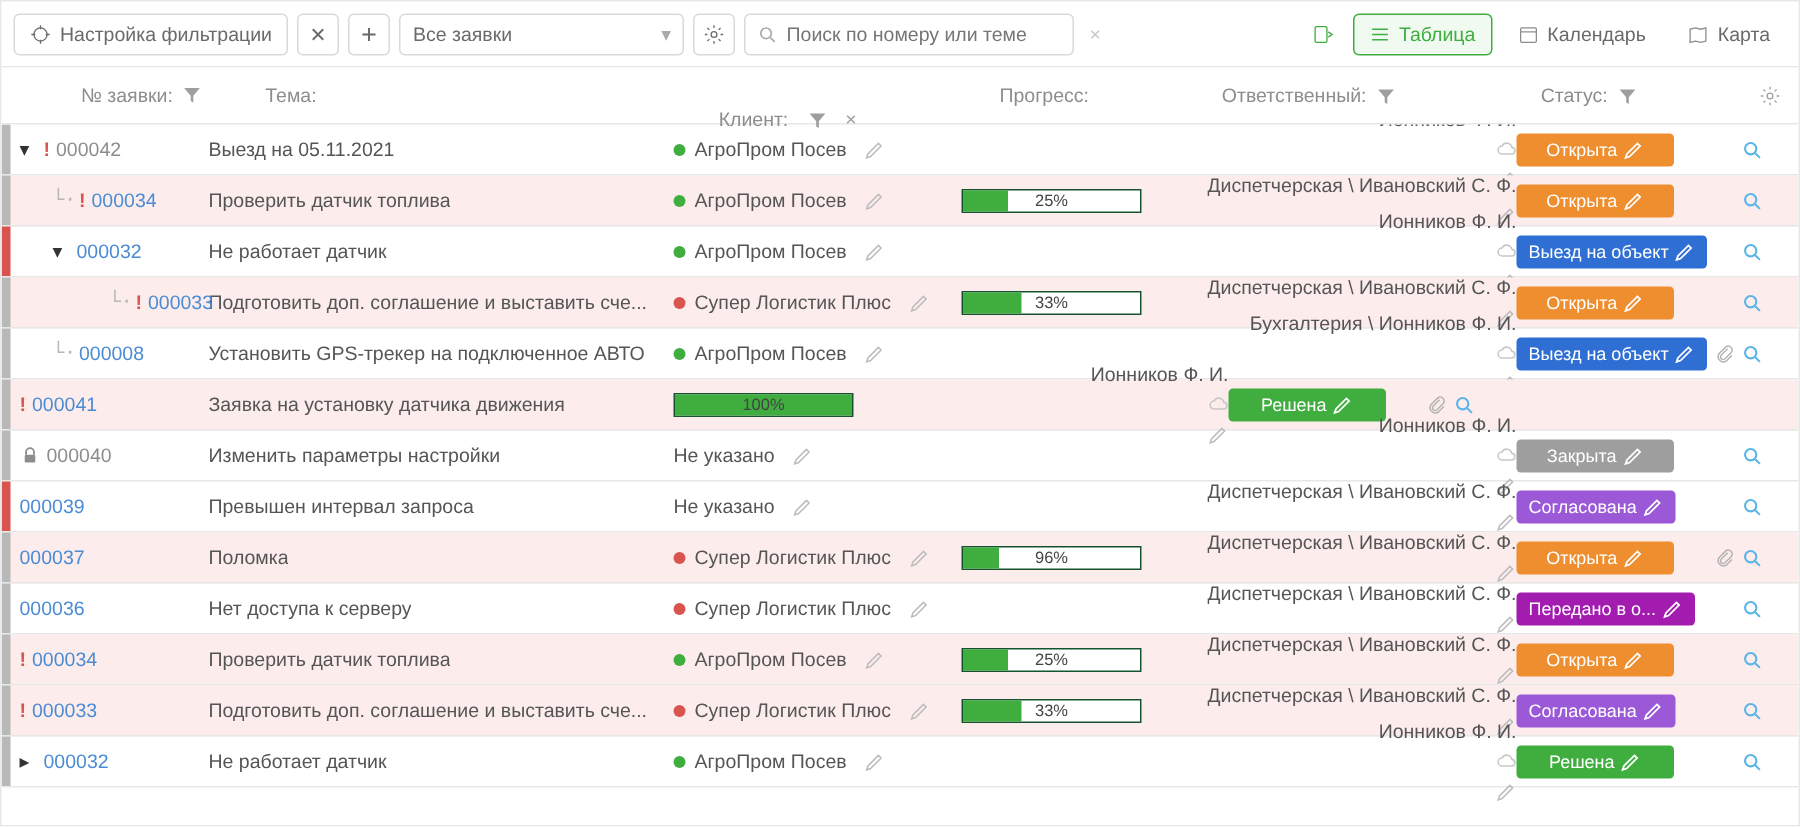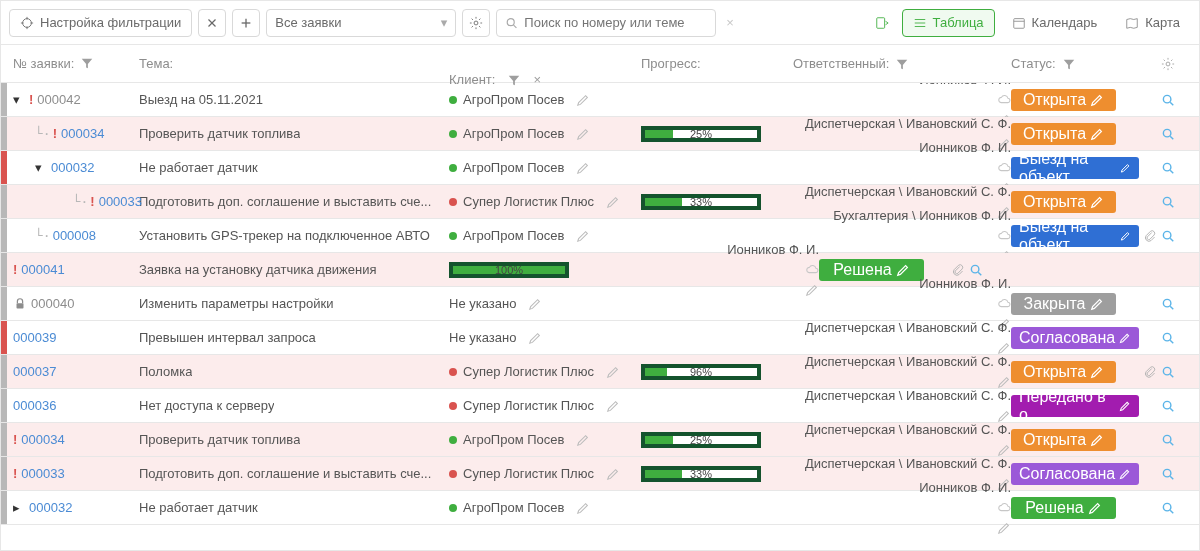--- a/index.html
+++ b/index.html
@@ -14,21 +14,21 @@
   .search { display:flex; align-items:center; height:28px; border:1px solid #d9d9d9; border-radius:4px; width:220px; padding:0 8px; color:#aaa; }
   .search input { border:none; outline:none; font-size:13px; color:#555; width:100%; padding-left:6px; }
   .search-clear { color:#c8c8c8; cursor:pointer; padding:0 4px; }
   .spacer { flex:1; }
   .view-group { display:flex; gap:6px; align-items:center; }
   .view-btn { display:inline-flex; align-items:center; gap:6px; height:28px; padding:0 10px; border:1px solid transparent; border-radius:4px; color:#6a6a6a; cursor:pointer;justify-content:flex-end; }
   .view-active { border-color:#3fae3f; color:#3fae3f; background:#f0faf0; }
 
   
   .table-head { height:38px; background:#fff; border-bottom:1px solid #e7e7e7; display:flex; align-items:center; padding-left:12px; padding-right:12px; color:#8d8d8d; }
-  .col-id    { width:126px; display:flex; align-items:flex-start; gap:6px; }
+  .col-id    { width:126px; display:flex; align-items:flex-start; gap:6px;margin-left:41px; }
   .col-topic { width:310px; display:flex; align-items:center; gap:6px; }
   .col-client{ width:192px; display:flex; align-items:center; gap:12px;margin-top:32px; }
   .col-prog  { width:152px; display:flex; align-items:center; gap:6px; }
   .col-resp  { width:218px; display:flex; align-items:center; gap:6px; }
   .col-status{ width:128px; display:flex; align-items:center; gap:6px; }
   .col-act   { width:36px; display:flex; align-items:center; justify-content:flex-end; gap:6px; }
   .funnel { color:#9e9e9e; cursor:pointer; }
 
   
   .rows { flex:1; overflow:auto; }
@@ -49,25 +49,25 @@
   .idlink { color:#4b8bd4; cursor:pointer; }
   .idlink-gray { color:#8d8d8d; cursor:pointer; }
   .tree-line { color:#b8b8b8; font-family:monospace; white-space:pre; margin-right:2px; }
 
   .dot { width:8px; height:8px; border-radius:50%; display:inline-block; }
   .dot-green{ background:#3fae3f; }
   .dot-red  { background:#d9534f; }
   .pedit { color:#bcbcbc; margin-left:6px; cursor:pointer; }
   .cloud { color:#c7c7c7; cursor:pointer; }
 
-  .progress { width:120px; height:16px; border:4px solid #14532d; position:relative; background:#fff; }
+  .progress { width:120px; height:16px; border:1px solid #14532d; position:relative; background:#fff; }
   .progress .bar { position:absolute; left:0; top:0; bottom:0; background:#3fae3f; }
   .progress .label { position:absolute; left:0; right:0; top:0; bottom:0; display:flex; align-items:center; justify-content:center; font-size:11px; color:#444; }
 
-  .badge { display:inline-flex; align-items:center; gap:4px; height:22px; padding:0 8px; border-radius:3px; color:#fff; font-size:16px; cursor:pointer; min-width:105px; justify-content:center; }
+  .badge { display:inline-flex; align-items:center; gap:4px; height:22px; padding:0 8px; border-radius:3px; color:#fff; font-size:12px; cursor:pointer; min-width:105px; justify-content:center; }
   .b-orange{ background:#ee8e2f; }
   .b-blue  { background:#2f6fd4; }
   .b-green { background:#3fae3f; }
   .b-gray  { background:#9e9e9e; }
   .b-violet{ background:#9b59d8; }
   .b-teal  { background:#a21caf; }
 
   .mag { color:#5bb4e8; cursor:pointer; }
   .clip{ color:#b3b3b3; cursor:pointer; }
 

